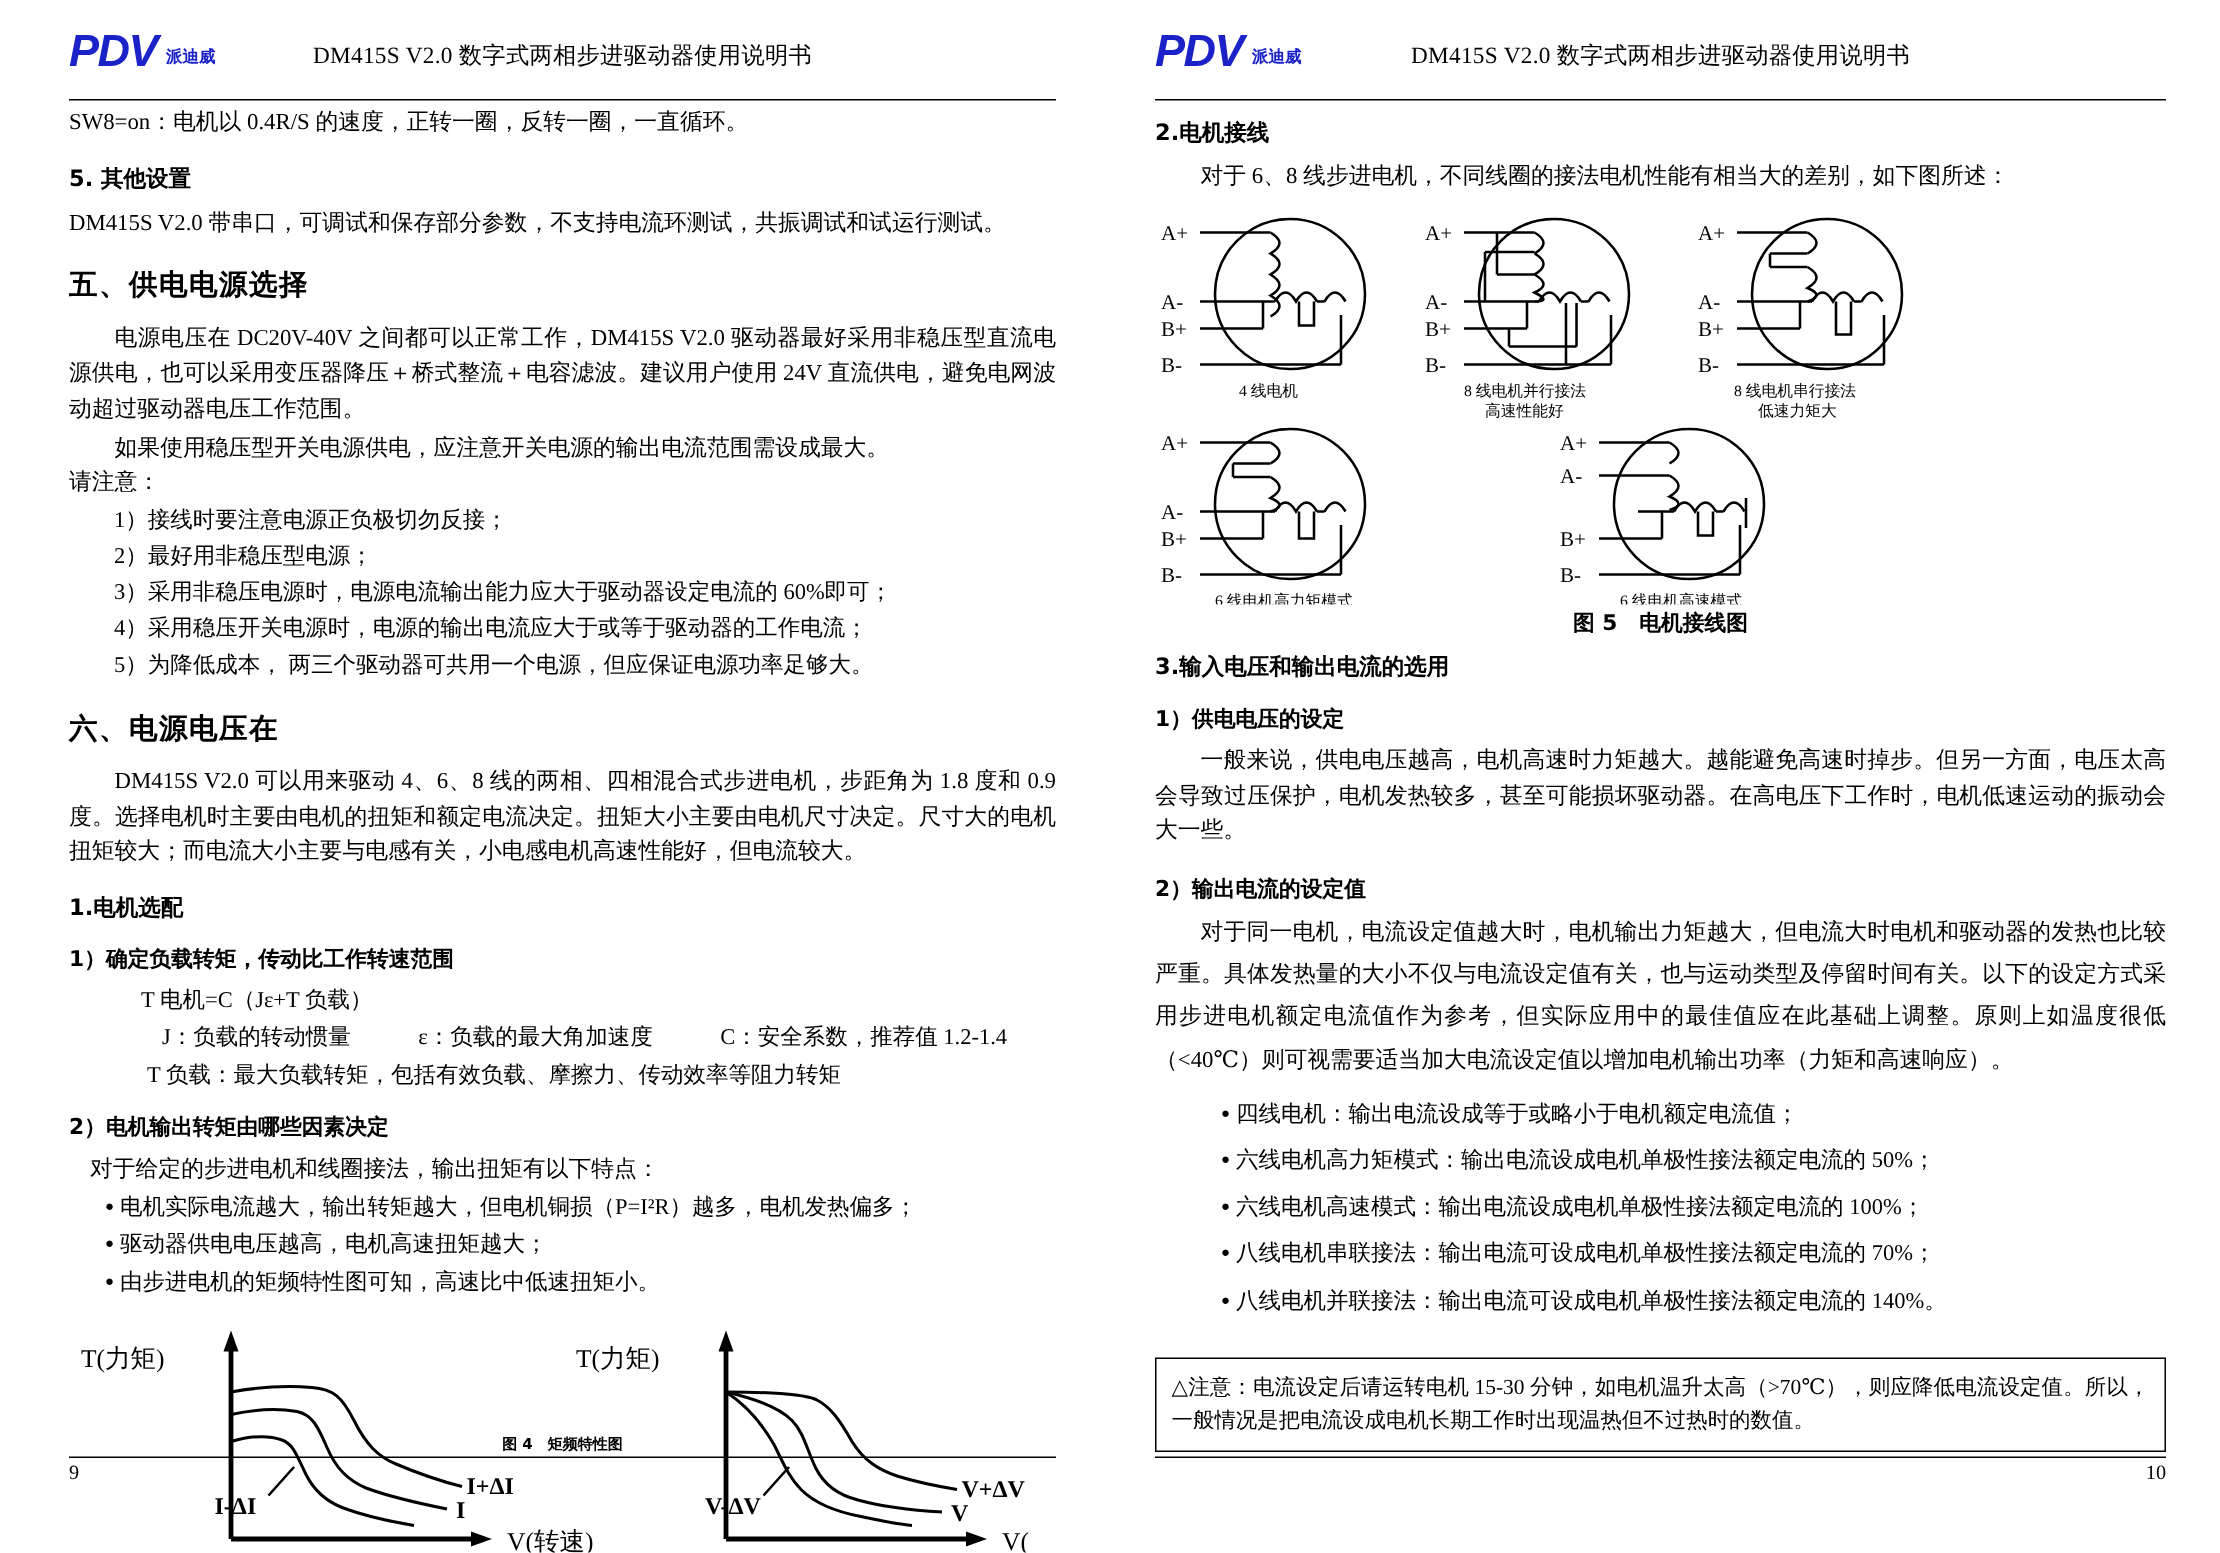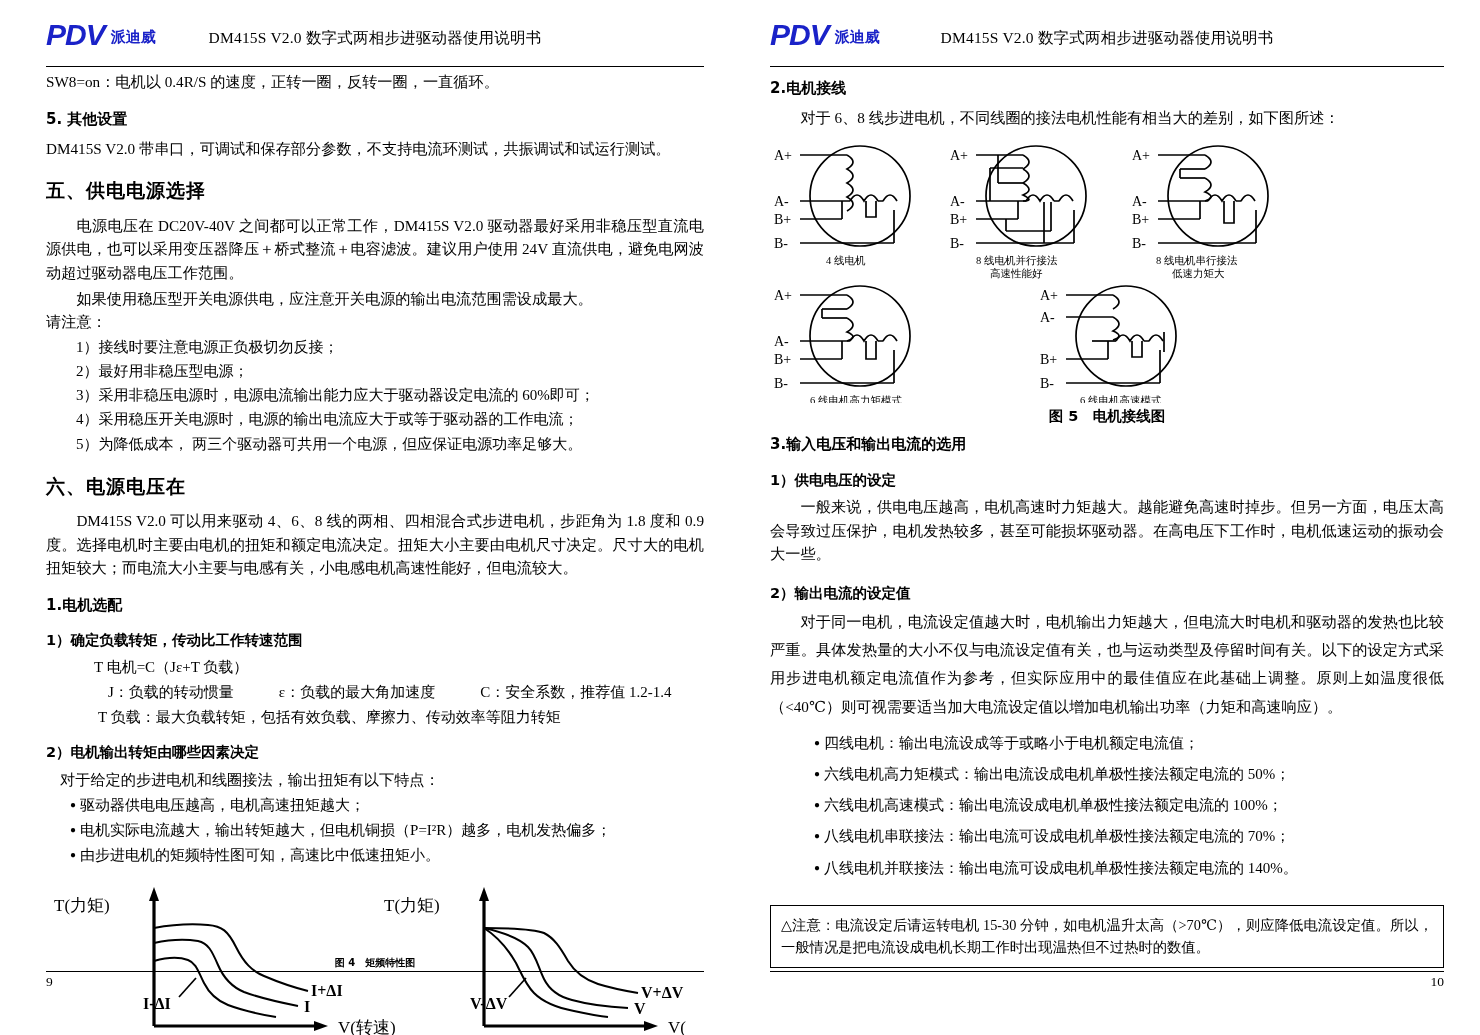--- a/index.html
+++ b/index.html
@@ -47,21 +47,21 @@
   .logo-mark {
     font-family: "Liberation Sans", sans-serif;
     font-weight: bold;
     font-style: italic;
     font-size: 30px;
     letter-spacing: -1px;
     color: #1a22c8;
     line-height: 1;
   }
   .logo-cn {
-    font-size: 15px;
+    font-size: 11px;
     font-weight: bold;
     color: #1a22c8;
     letter-spacing: 0px;
     position: relative;
     top: -3px;
   }
   .header-title {
     text-align: center;
     font-size: 15.5px;
     line-height: 40px;
@@ -225,22 +225,22 @@
 
         <h3 class="sub">1.电机选配</h3>
         <h4 class="subsub">1）确定负载转矩，传动比工作转速范围</h4>
         <p class="formula">T 电机=C（Jε+T 负载）</p>
         <p class="defs">J：负载的转动惯量　　　ε：负载的最大角加速度　　　C：安全系数，推荐值 1.2-1.4</p>
         <p class="defs2">T 负载：最大负载转矩，包括有效负载、摩擦力、传动效率等阻力转矩</p>
 
         <h4 class="subsub">2）电机输出转矩由哪些因素决定</h4>
         <p class="para-flat" style="margin-left:14px">对于给定的步进电机和线圈接法，输出扭矩有以下特点：</p>
         <ul class="bullets" style="margin-left:14px">
+          <li>电机实际电流越大，输出转矩越大，但电机铜损（P=I²R）越多，电机发热偏多；</li>
           <li>驱动器供电电压越高，电机高速扭矩越大；</li>
-          <li>电机实际电流越大，输出转矩越大，但电机铜损（P=I²R）越多，电机发热偏多；</li>
           <li>由步进电机的矩频特性图可知，高速比中低速扭矩小。</li>
         </ul>
 
         <div class="fig4-wrap">
           <svg width="640" height="165" viewBox="0 0 640 165">
 
             <g>
 
               <text x="8" y="30" font-size="17">T(力矩)</text>
 

